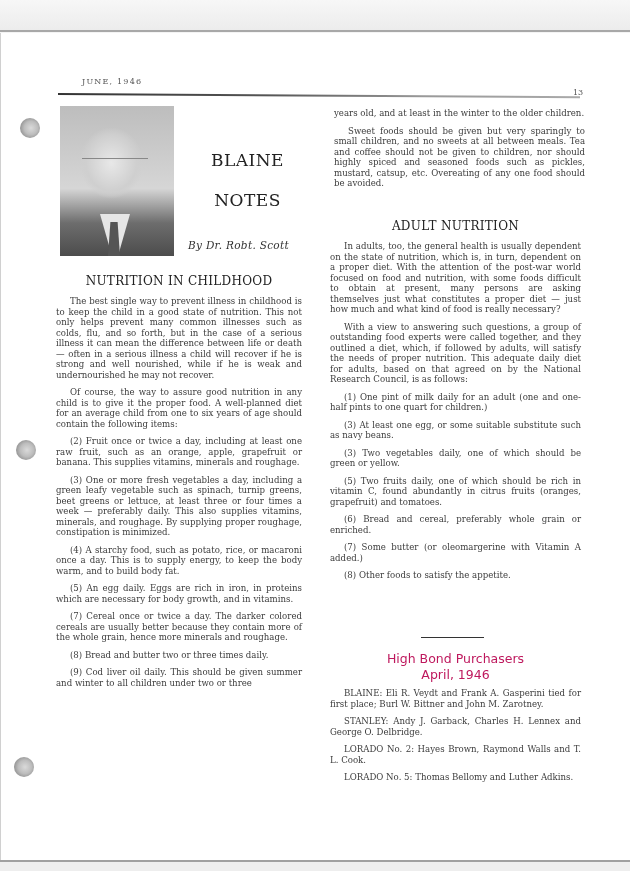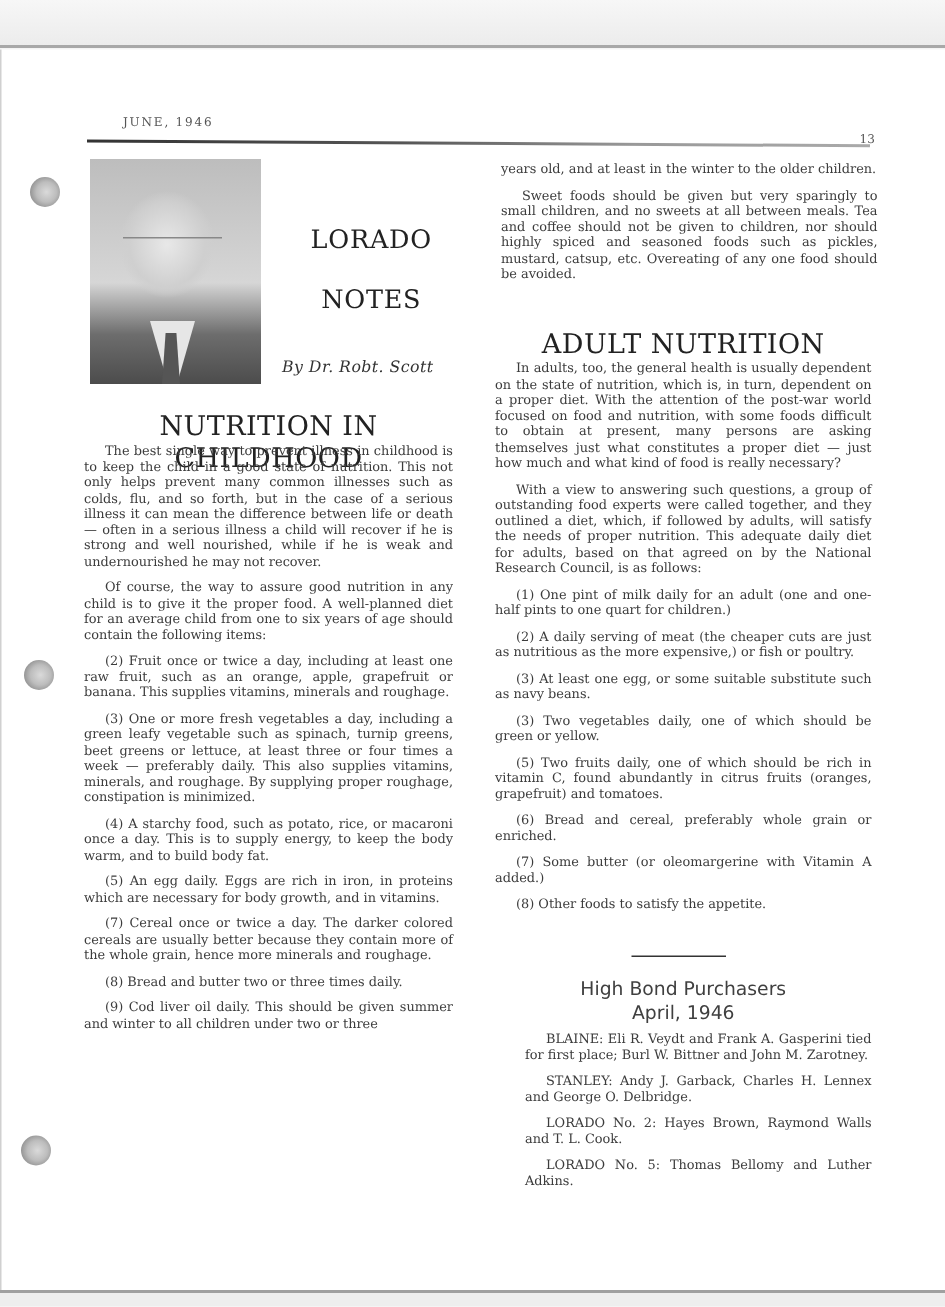--- a/index.html
+++ b/index.html
@@ -16,28 +16,28 @@
   .photo .shirt { position: absolute; left: 40px; top: 108px; width: 30px; height: 42px; background: #e6e6e6; clip-path: polygon(0 0, 100% 0, 60% 100%, 40% 100%); }
   .photo .tie { position: absolute; left: 48px; top: 116px; width: 12px; height: 34px; background: #555; clip-path: polygon(20% 0, 80% 0, 100% 100%, 0 100%); }
   .photo .glasses { position: absolute; left: 22px; top: 52px; width: 66px; height: 8px; border-top: 1px solid #888; }
   .title-block { position: absolute; left: 185px; top: 150px; width: 125px; text-align: center; }
   .title-line { font-size: 17px; color: #222; letter-spacing: 0.5px; display: block; }
   .title-line.second { margin-top: 20px; }
   .byline { position: absolute; left: 188px; top: 239px; font-size: 10.5px; font-style: italic; color: #333; letter-spacing: 0.3px; }
   .col { position: absolute; font-size: 8.6px; line-height: 10.5px; text-align: justify; color: #3c3c3c; }
   .col-left { left: 56px; top: 296px; width: 246px; }
   .col-right { left: 334px; top: 108px; width: 251px; }
-  .section-heading { position: absolute; font-size: 18px; color: #222; text-align: center; letter-spacing: 0.3px; }
+  .section-heading { position: absolute; font-size: 12px; color: #222; text-align: center; letter-spacing: 0.3px; }
   .h-child { left: 56px; top: 274px; width: 246px; }
   .h-adult { left: 330px; top: 219px; width: 251px; }
   .para { text-indent: 14px; margin-bottom: 7px; }
   .divider { position: absolute; left: 421px; top: 637px; width: 63px; height: 1px; background: #333; }
-  .bond-title { position: absolute; left: 330px; top: 651px; width: 251px; text-align: center; font-family: "DejaVu Sans", "Liberation Sans", sans-serif; font-size: 12.5px; line-height: 16px; color: #404040; }
+  .bond-title { position: absolute; left: 330px; top: 651px; width: 251px; text-align: center; font-family: "DejaVu Sans", "Liberation Sans", sans-serif; font-size: 12.5px; line-height: 16px; color: #be185d; }
   .bond-list { position: absolute; left: 330px; top: 688px; width: 251px; font-size: 8.6px; line-height: 10.5px; text-align: justify; color: #3c3c3c; }
-  .bond-entry { text-indent: 14px; margin-bottom: 7px; margin-left: 20px; }
+  .bond-entry { text-indent: 14px; margin-bottom: 7px; }
 </style>
 </head>
 <body>
 
 <div class="page-top-edge"></div>
 <div class="page"></div>
 <div class="page-bottom-edge"></div>
 
 <div class="hole" style="left:20px; top:118px;"></div>
 <div class="hole" style="left:16px; top:440px;"></div>
@@ -47,21 +47,21 @@
 <div class="header-rule"></div>
 <div class="page-number">13</div>
 
 <div class="photo">
   <div class="glasses"></div>
   <div class="shirt"></div>
   <div class="tie"></div>
 </div>
 
 <div class="title-block">
-  <span class="title-line">LORADO</span>
+  <span class="title-line">BLAINE</span>
   <span class="title-line second">NOTES</span>
 </div>
 <div class="byline">By Dr. Robt. Scott</div>
 
 <div class="section-heading h-child">NUTRITION IN CHILDHOOD</div>
 
 <div class="col col-left">
   <p class="para">The best single way to prevent illness in childhood is to keep the child in a good state of nutrition. This not only helps prevent many common illnesses such as colds, flu, and so forth, but in the case of a serious illness it can mean the difference between life or death — often in a serious illness a child will recover if he is strong and well nourished, while if he is weak and undernourished he may not recover.</p>
   <p class="para">Of course, the way to assure good nutrition in any child is to give it the proper food. A well-planned diet for an average child from one to six years of age should contain the following items:</p>
   <p class="para">(2)  Fruit once or twice a day, including at least one raw fruit, such as an orange, apple, grapefruit or banana. This supplies vitamins, minerals and roughage.</p>
@@ -77,21 +77,20 @@
   <p class="para" style="text-indent:0">years old, and at least in the winter to the older children.</p>
   <p class="para">Sweet foods should be given but very sparingly to small children, and no sweets at all between meals. Tea and coffee should not be given to children, nor should highly spiced and seasoned foods such as pickles, mustard, catsup, etc. Overeating of any one food should be avoided.</p>
 </div>
 
 <div class="section-heading h-adult">ADULT NUTRITION</div>
 
 <div class="col" style="left:330px; top:241px; width:251px;">
   <p class="para">In adults, too, the general health is usually dependent on the state of nutrition, which is, in turn, dependent on a proper diet. With the attention of the post-war world focused on food and nutrition, with some foods difficult to obtain at present, many persons are asking themselves just what constitutes a proper diet — just how much and what kind of food is really necessary?</p>
   <p class="para">With a view to answering such questions, a group of outstanding food experts were called together, and they outlined a diet, which, if followed by adults, will satisfy the needs of proper nutrition. This adequate daily diet for adults, based on that agreed on by the National Research Council, is as follows:</p>
   <p class="para">(1)  One pint of milk daily for an adult (one and one-half pints to one quart for children.)</p>
-  <p class="para">(2)  A daily serving of meat (the cheaper cuts are just as nutritious as the more expensive,) or fish or poultry.</p>
   <p class="para">(3)  At least one egg, or some suitable substitute such as navy beans.</p>
   <p class="para">(3)  Two vegetables daily, one of which should be green or yellow.</p>
   <p class="para">(5)  Two fruits daily, one of which should be rich in vitamin C, found abundantly in citrus fruits (oranges, grapefruit) and tomatoes.</p>
   <p class="para">(6)  Bread and cereal, preferably whole grain or enriched.</p>
   <p class="para">(7)  Some butter (or oleomargerine with Vitamin A added.)</p>
   <p class="para">(8)  Other foods to satisfy the appetite.</p>
 </div>
 
 <div class="divider"></div>
 

